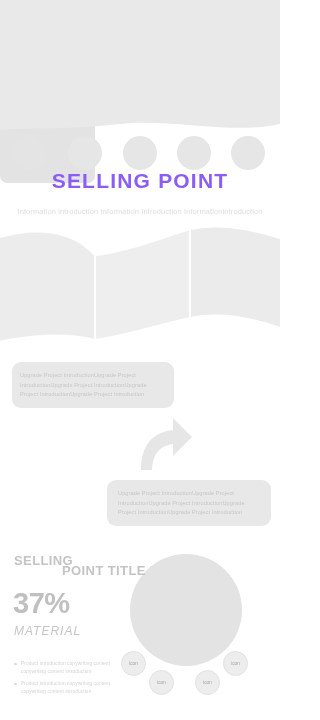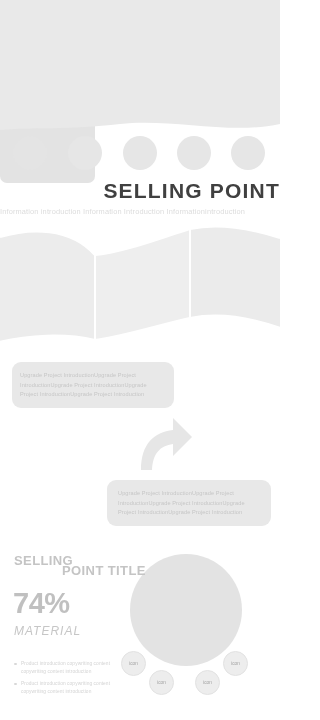--- a/index.html
+++ b/index.html
@@ -30,34 +30,35 @@
     left: 0; top: 0;
     width: 280px;
     height: 720px;
     pointer-events: none;
   }
 
   
   .hero-title {
     position: absolute;
     left: 0;
-    top: 179px;
-    width: 280px;
-    text-align: right;
+    top: 169px;
+    width: 280px;
+    text-align: center;
     font-size: 21px;
     font-weight: bold;
     letter-spacing: 1.2px;
-    color: #404040;
+    color: #8b5cf6;
     line-height: 24px;
   }
   .hero-sub {
     position: absolute;
     left: 0;
     top: 207px;
     width: 280px;
+    text-align: center;
     font-size: 7.4px;
     color: #dcdcdc;
     letter-spacing: .15px;
     line-height: 10px;
   }
 
   
   .card {
     position: absolute;
     background: #e8e8e8;
@@ -204,21 +205,21 @@
   <div class="card-text" id="pill-1-text">Upgrade Project IntroductionUpgrade Project IntroductionUpgrade Project IntroductionUpgrade Project IntroductionUpgrade Project Introduction</div>
 
   <div id="square-right"></div>
   <div id="square-left"></div>
 
   <div class="card" id="pill-2"></div>
   <div class="card-text" id="pill-2-text">Upgrade Project IntroductionUpgrade Project IntroductionUpgrade Project IntroductionUpgrade Project IntroductionUpgrade Project Introduction</div>
 
   <div class="bt-line" id="bt-l1">SELLING</div>
   <div class="bt-line" id="bt-l2">POINT TITLE</div>
-  <div id="bt-pct">74%</div>
+  <div id="bt-pct">37%</div>
   <div id="bt-material">MATERIAL</div>
 
   <div class="bullet-row" id="bullet-1">Product introduction copywriting content copywriting content introduction</div>
   <div class="bullet-row" id="bullet-2">Product introduction copywriting content copywriting content introduction</div>
 
   <div class="icon-bubble" id="icon-b1">icon</div>
   <div class="icon-bubble" id="icon-b2">icon</div>
   <div class="icon-bubble" id="icon-b3">icon</div>
   <div class="icon-bubble" id="icon-b4">icon</div>
 

